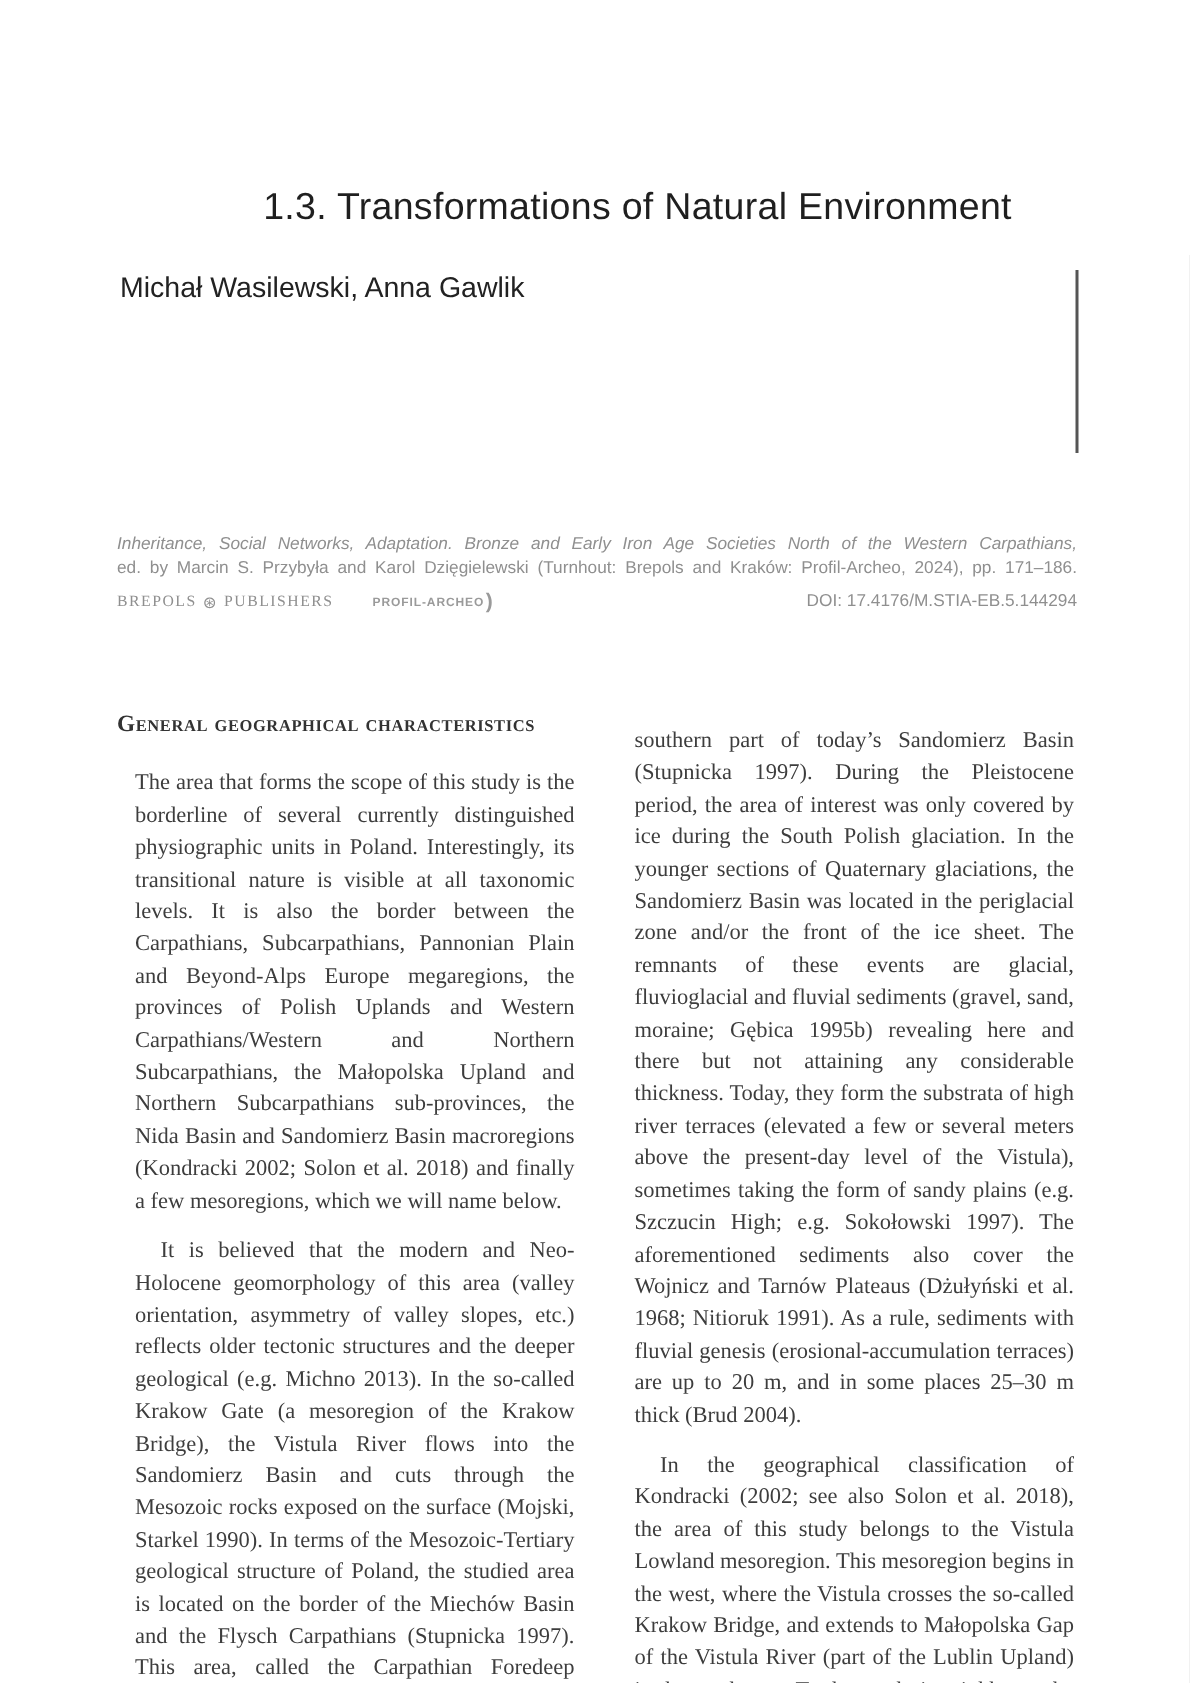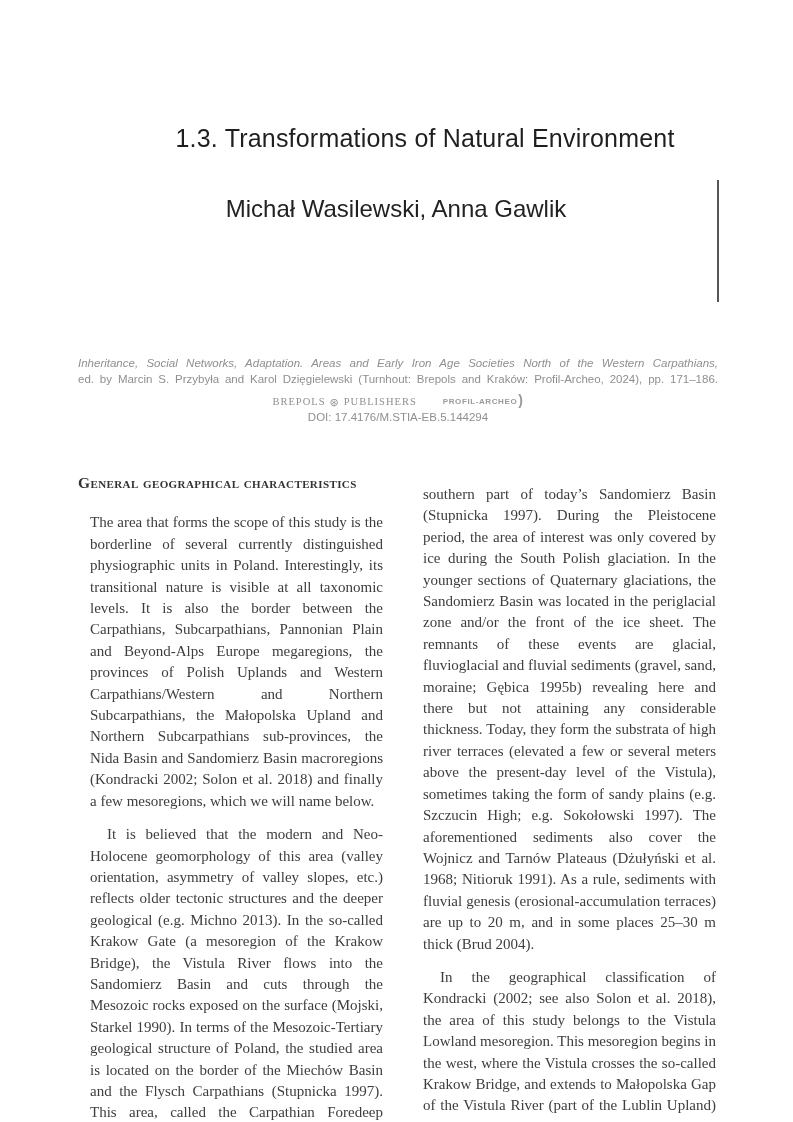--- a/index.html
+++ b/index.html
@@ -28,23 +28,23 @@
     text-indent: 58px;
     letter-spacing: 0.2px;
   }
   .section-title {
     margin-top: 33px;
     font-size: 22px;
     line-height: 36px;
     letter-spacing: 0.2px;
   }
   .authors {
-    margin-top: 40px;
-    font-size: 24px;
-    text-align: center;
+    margin-top: 27px;
+    font-size: 19px;
+    text-align: left;
     color: #222;
   }
   .header-rule {
     position: absolute;
     left: 717px;
     top: 180px;
     width: 2px;
     height: 122px;
     background: #555;
   }
@@ -63,21 +63,20 @@
     display: block;
     text-align: justify;
     text-align-last: justify;
   }
   .cite-line.italic { font-style: italic; }
   .logo-row {
     margin-top: 7px;
     display: flex;
     align-items: center;
     justify-content: space-between;
-    flex-direction: column;
   }
   .logos { display: flex; align-items: center; gap: 26px; }
   .brepols {
     font-family: "Liberation Serif", serif;
     font-size: 10.5px;
     letter-spacing: 1px;
     color: #8f8f8f;
     display: flex;
     align-items: center;
     gap: 4px;
@@ -132,21 +131,21 @@
 <div class="page">
 
   <div class="header">
     <div class="chapter-title">1.3. Transformations of Natural Environment</div>
     <div class="authors">Michał Wasilewski, Anna Gawlik</div>
   </div>
 
   <div class="header-rule"></div>
 
   <div class="citation">
-    <span class="cite-line italic">Inheritance, Social Networks, Adaptation. Areas and Early Iron Age Societies North of the Western Carpathians,</span>
+    <span class="cite-line italic">Inheritance, Social Networks, Adaptation. Bronze and Early Iron Age Societies North of the Western Carpathians,</span>
     <span class="cite-line">ed. by Marcin S. Przybyła and Karol Dzięgielewski (Turnhout: Brepols and Kraków: Profil-Archeo, 2024), pp. 171–186.</span>
     <div class="logo-row">
       <div class="logos">
         <span class="brepols">
           <span>BREPOLS</span>
           <span class="brepols-mark">⊛</span>
           <span>PUBLISHERS</span>
         </span>
         <span class="profil">
           <span>PROFIL-ARCHEO</span>

